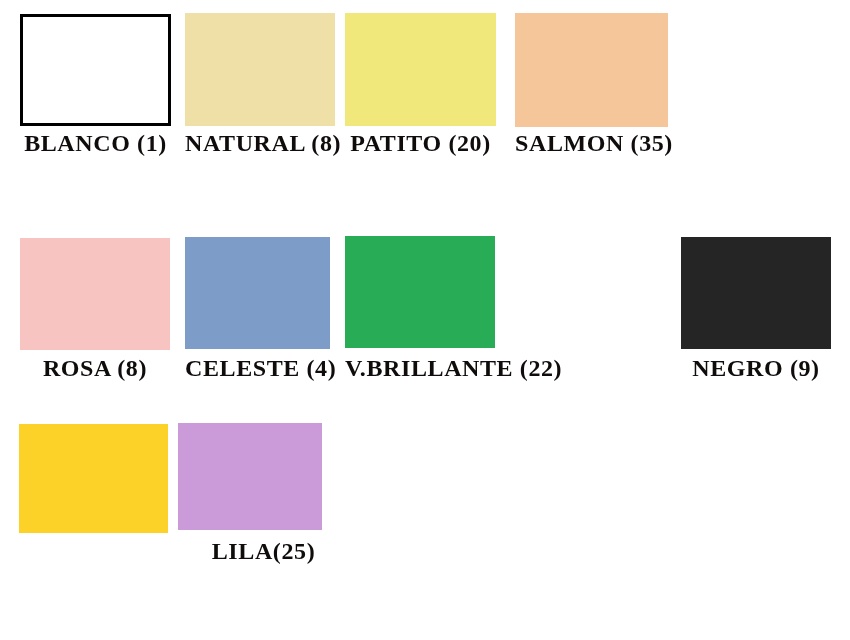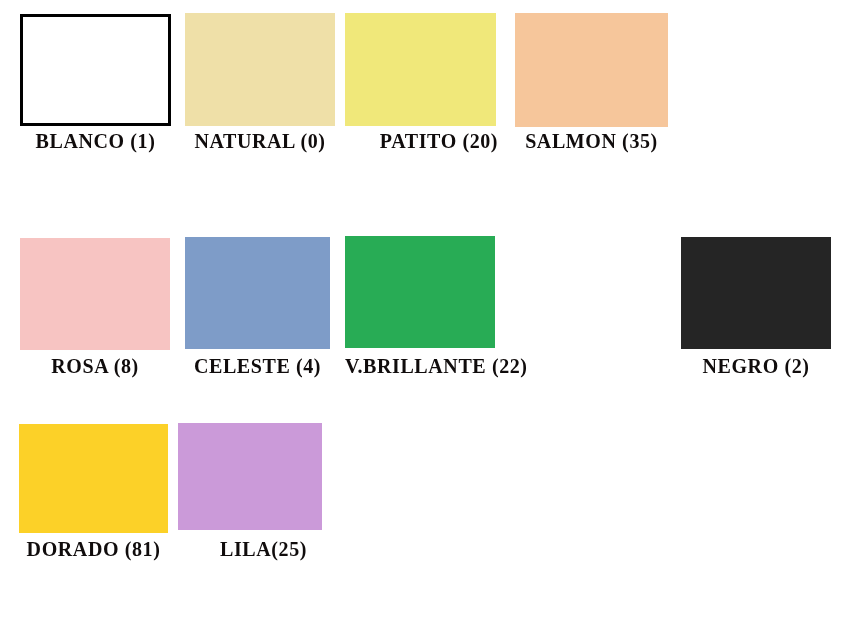--- a/index.html
+++ b/index.html
@@ -34,39 +34,39 @@
     border: 3px solid #000000;
     box-sizing: border-box;
   }
   .swatch-label {
     position: absolute;
     left: 0;
     width: 100%;
     text-align: center;
     font-family: "Liberation Serif", "DejaVu Serif", serif;
     font-weight: bold;
-    font-size: 20px;
+    font-size: 24px;
     letter-spacing: 0.6px;
     color: #100c0c;
     white-space: nowrap;
   }
 </style>
 </head>
 <body style="background: rgb(255, 255, 255);">
 
 <div id="swatch-chart">
     <div class="swatch-cell" style="left: 20px; top: 14px; width: 151px; height: 140px;">
       <div class="swatch-box bordered" title="BLANCO (1)" style="width: 151px; height: 112px; background: rgb(255, 255, 255);"></div>
       <div class="swatch-label" style="top: 116px;">BLANCO (1)</div>
     </div>
     <div class="swatch-cell" style="left: 185px; top: 13px; width: 150px; height: 141px;">
       <div class="swatch-box" title="NATURAL (0)" style="width: 150px; height: 113px; background: rgb(239, 224, 168);"></div>
-      <div class="swatch-label" style="top: 117px;">NATURAL (0)</div>
+      <div class="swatch-label" style="top: 117px;">NATURAL (8)</div>
     </div>
-    <div class="swatch-cell" style="left: 345px; top: 13px; width: 151px; height: 141px; padding-left: 37px;">
+    <div class="swatch-cell" style="left: 345px; top: 13px; width: 151px; height: 141px;">
       <div class="swatch-box" title="PATITO (20)" style="width: 151px; height: 113px; background: rgb(240, 232, 122);"></div>
       <div class="swatch-label" style="top: 117px;">PATITO (20)</div>
     </div>
     <div class="swatch-cell" style="left: 515px; top: 13px; width: 153px; height: 141px;">
       <div class="swatch-box" title="SALMON (35)" style="width: 153px; height: 114px; background: rgb(246, 198, 155);"></div>
       <div class="swatch-label" style="top: 117px;">SALMON (35)</div>
     </div>
     <div class="swatch-cell" style="left: 20px; top: 238px; width: 150px; height: 141px;">
       <div class="swatch-box" title="ROSA (3)" style="width: 150px; height: 112px; background: rgb(247, 196, 194);"></div>
       <div class="swatch-label" style="top: 117px;">ROSA (8)</div>
@@ -74,23 +74,22 @@
     <div class="swatch-cell" style="left: 185px; top: 237px; width: 145px; height: 142px;">
       <div class="swatch-box" title="CELESTE (4)" style="width: 145px; height: 112px; background: rgb(126, 156, 200);"></div>
       <div class="swatch-label" style="top: 118px;">CELESTE (4)</div>
     </div>
     <div class="swatch-cell" style="left: 345px; top: 236px; width: 150px; height: 143px;">
       <div class="swatch-box" title="V.BRILLANTE (22)" style="width: 150px; height: 112px; background: rgb(40, 172, 85);"></div>
       <div class="swatch-label" style="top: 119px;">V.BRILLANTE (22)</div>
     </div>
     <div class="swatch-cell" style="left: 681px; top: 237px; width: 150px; height: 142px;">
       <div class="swatch-box" title="NEGRO (2)" style="width: 150px; height: 112px; background: rgb(37, 37, 37);"></div>
-      <div class="swatch-label" style="top: 118px;">NEGRO (2)</div>
+      <div class="swatch-label" style="top: 118px;">NEGRO (9)</div>
     </div>
     <div class="swatch-cell" style="left: 19px; top: 424px; width: 149px; height: 138px;">
       <div class="swatch-box" title="DORADO (81)" style="width: 149px; height: 109px; background: rgb(252, 209, 40);"></div>
-      <div class="swatch-label" style="top: 114px;">DORADO (81)</div>
     </div>
     <div class="swatch-cell" style="left: 178px; top: 423px; width: 171px; height: 139px;">
       <div class="swatch-box" title="LILA(25)" style="width: 144px; height: 107px; background: rgb(203, 154, 217);"></div>
       <div class="swatch-label" style="top: 115px;">LILA(25)</div>
     </div>
   </div>
 
 </body></html>

